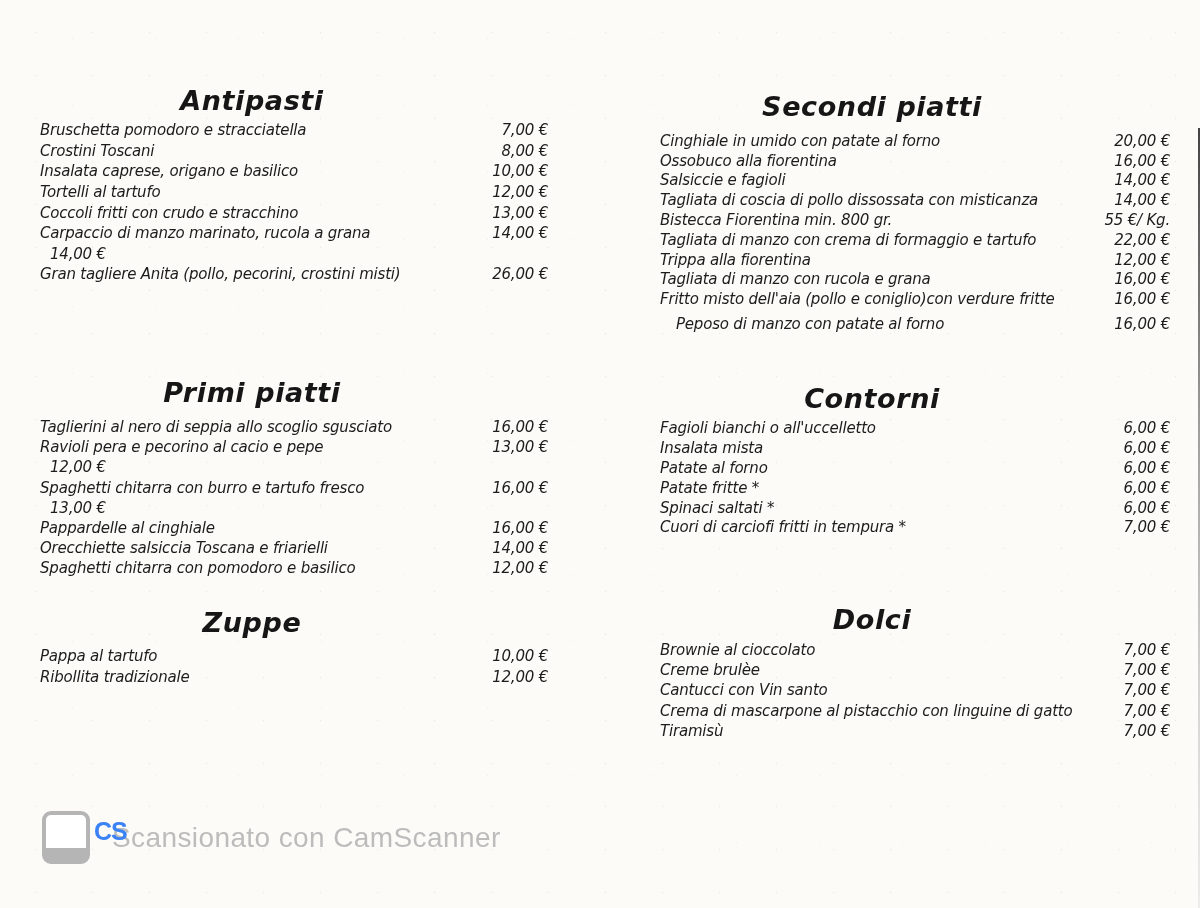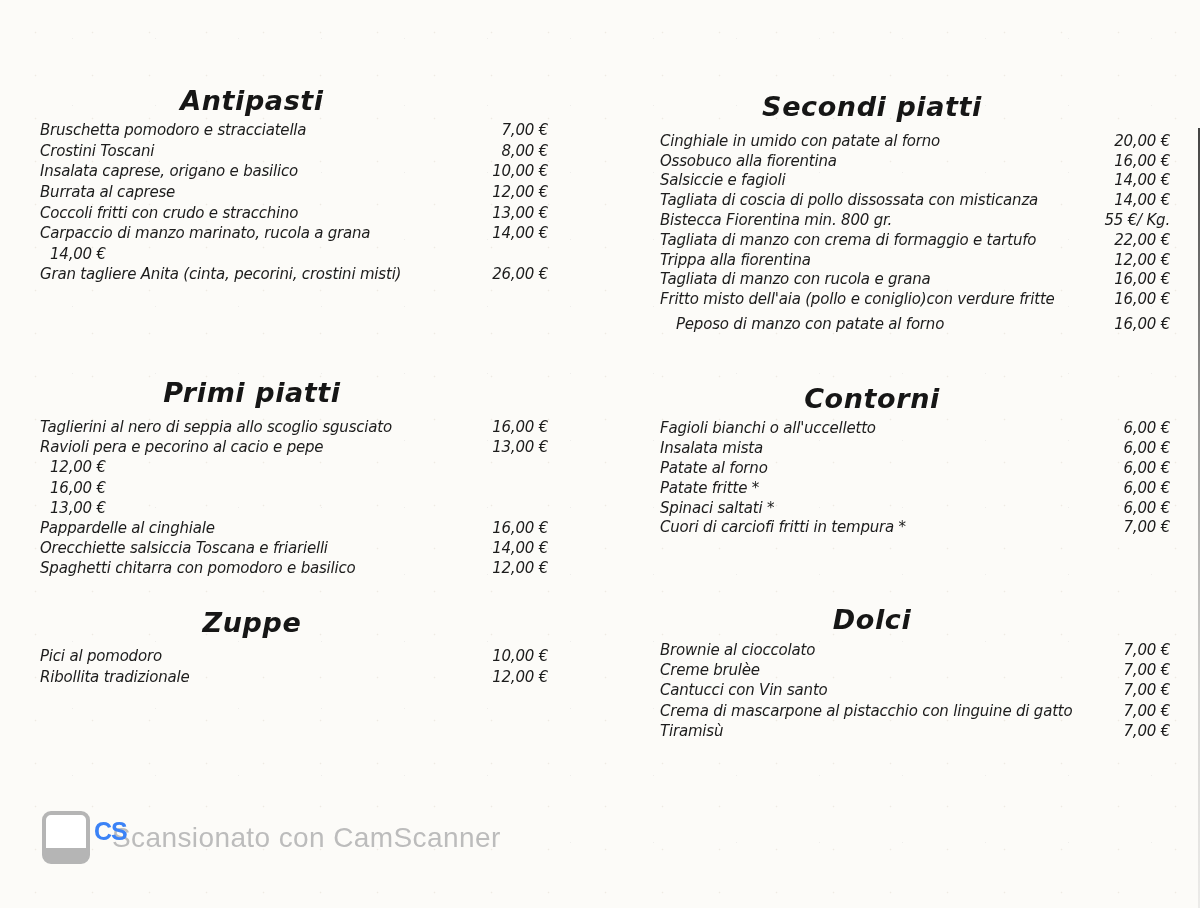--- a/index.html
+++ b/index.html
@@ -76,56 +76,57 @@
         </div>
       <div class="row">
           <span class="nm">Crostini Toscani</span>
           <span class="pr">8,00 €</span>
         </div>
       <div class="row">
           <span class="nm">Insalata caprese, origano e basilico</span>
           <span class="pr">10,00 €</span>
         </div>
       <div class="row">
-          <span class="nm">Burrata al caprese</span>
+          <span class="nm">Tortelli al tartufo</span>
           <span class="pr">12,00 €</span>
         </div>
       <div class="row">
           <span class="nm">Coccoli fritti con crudo e stracchino</span>
           <span class="pr">13,00 €</span>
         </div>
       <div class="row">
           <span class="nm">Carpaccio di manzo marinato, rucola a grana</span>
           <span class="pr">14,00 €</span>
         </div>
       <div class="row">
           <span class="pr">14,00 €</span>
         </div>
       <div class="row">
-          <span class="nm">Gran tagliere Anita (cinta, pecorini, crostini misti)</span>
+          <span class="nm">Gran tagliere Anita (pollo, pecorini, crostini misti)</span>
           <span class="pr">26,00 €</span>
         </div>
     </div>
   </div>
 
   <div class="section" style="left:40px;top:377px;width:508px;height:205px;">
     <div class="heading">Primi piatti</div>
     <div class="rows" style="top:40px;--rh:20.2px;">
       <div class="row">
           <span class="nm">Taglierini al nero di seppia allo scoglio sgusciato</span>
           <span class="pr">16,00 €</span>
         </div>
       <div class="row">
           <span class="nm">Ravioli pera e pecorino al cacio e pepe</span>
           <span class="pr">13,00 €</span>
         </div>
       <div class="row">
           <span class="pr">12,00 €</span>
         </div>
       <div class="row">
+          <span class="nm">Spaghetti chitarra con burro e tartufo fresco</span>
           <span class="pr">16,00 €</span>
         </div>
       <div class="row">
           <span class="pr">13,00 €</span>
         </div>
       <div class="row">
           <span class="nm">Pappardelle al cinghiale</span>
           <span class="pr">16,00 €</span>
         </div>
       <div class="row">
@@ -136,21 +137,21 @@
           <span class="nm">Spaghetti chitarra con pomodoro e basilico</span>
           <span class="pr">12,00 €</span>
         </div>
     </div>
   </div>
 
   <div class="section" style="left:40px;top:607px;width:508px;height:85px;">
     <div class="heading">Zuppe</div>
     <div class="rows" style="top:38px;--rh:21px;">
       <div class="row">
-          <span class="nm">Pici al pomodoro</span>
+          <span class="nm">Pappa al tartufo</span>
           <span class="pr">10,00 €</span>
         </div>
       <div class="row">
           <span class="nm">Ribollita tradizionale</span>
           <span class="pr">12,00 €</span>
         </div>
     </div>
   </div>
 
   <div class="section" style="left:660px;top:91px;width:510px;height:250px;">

